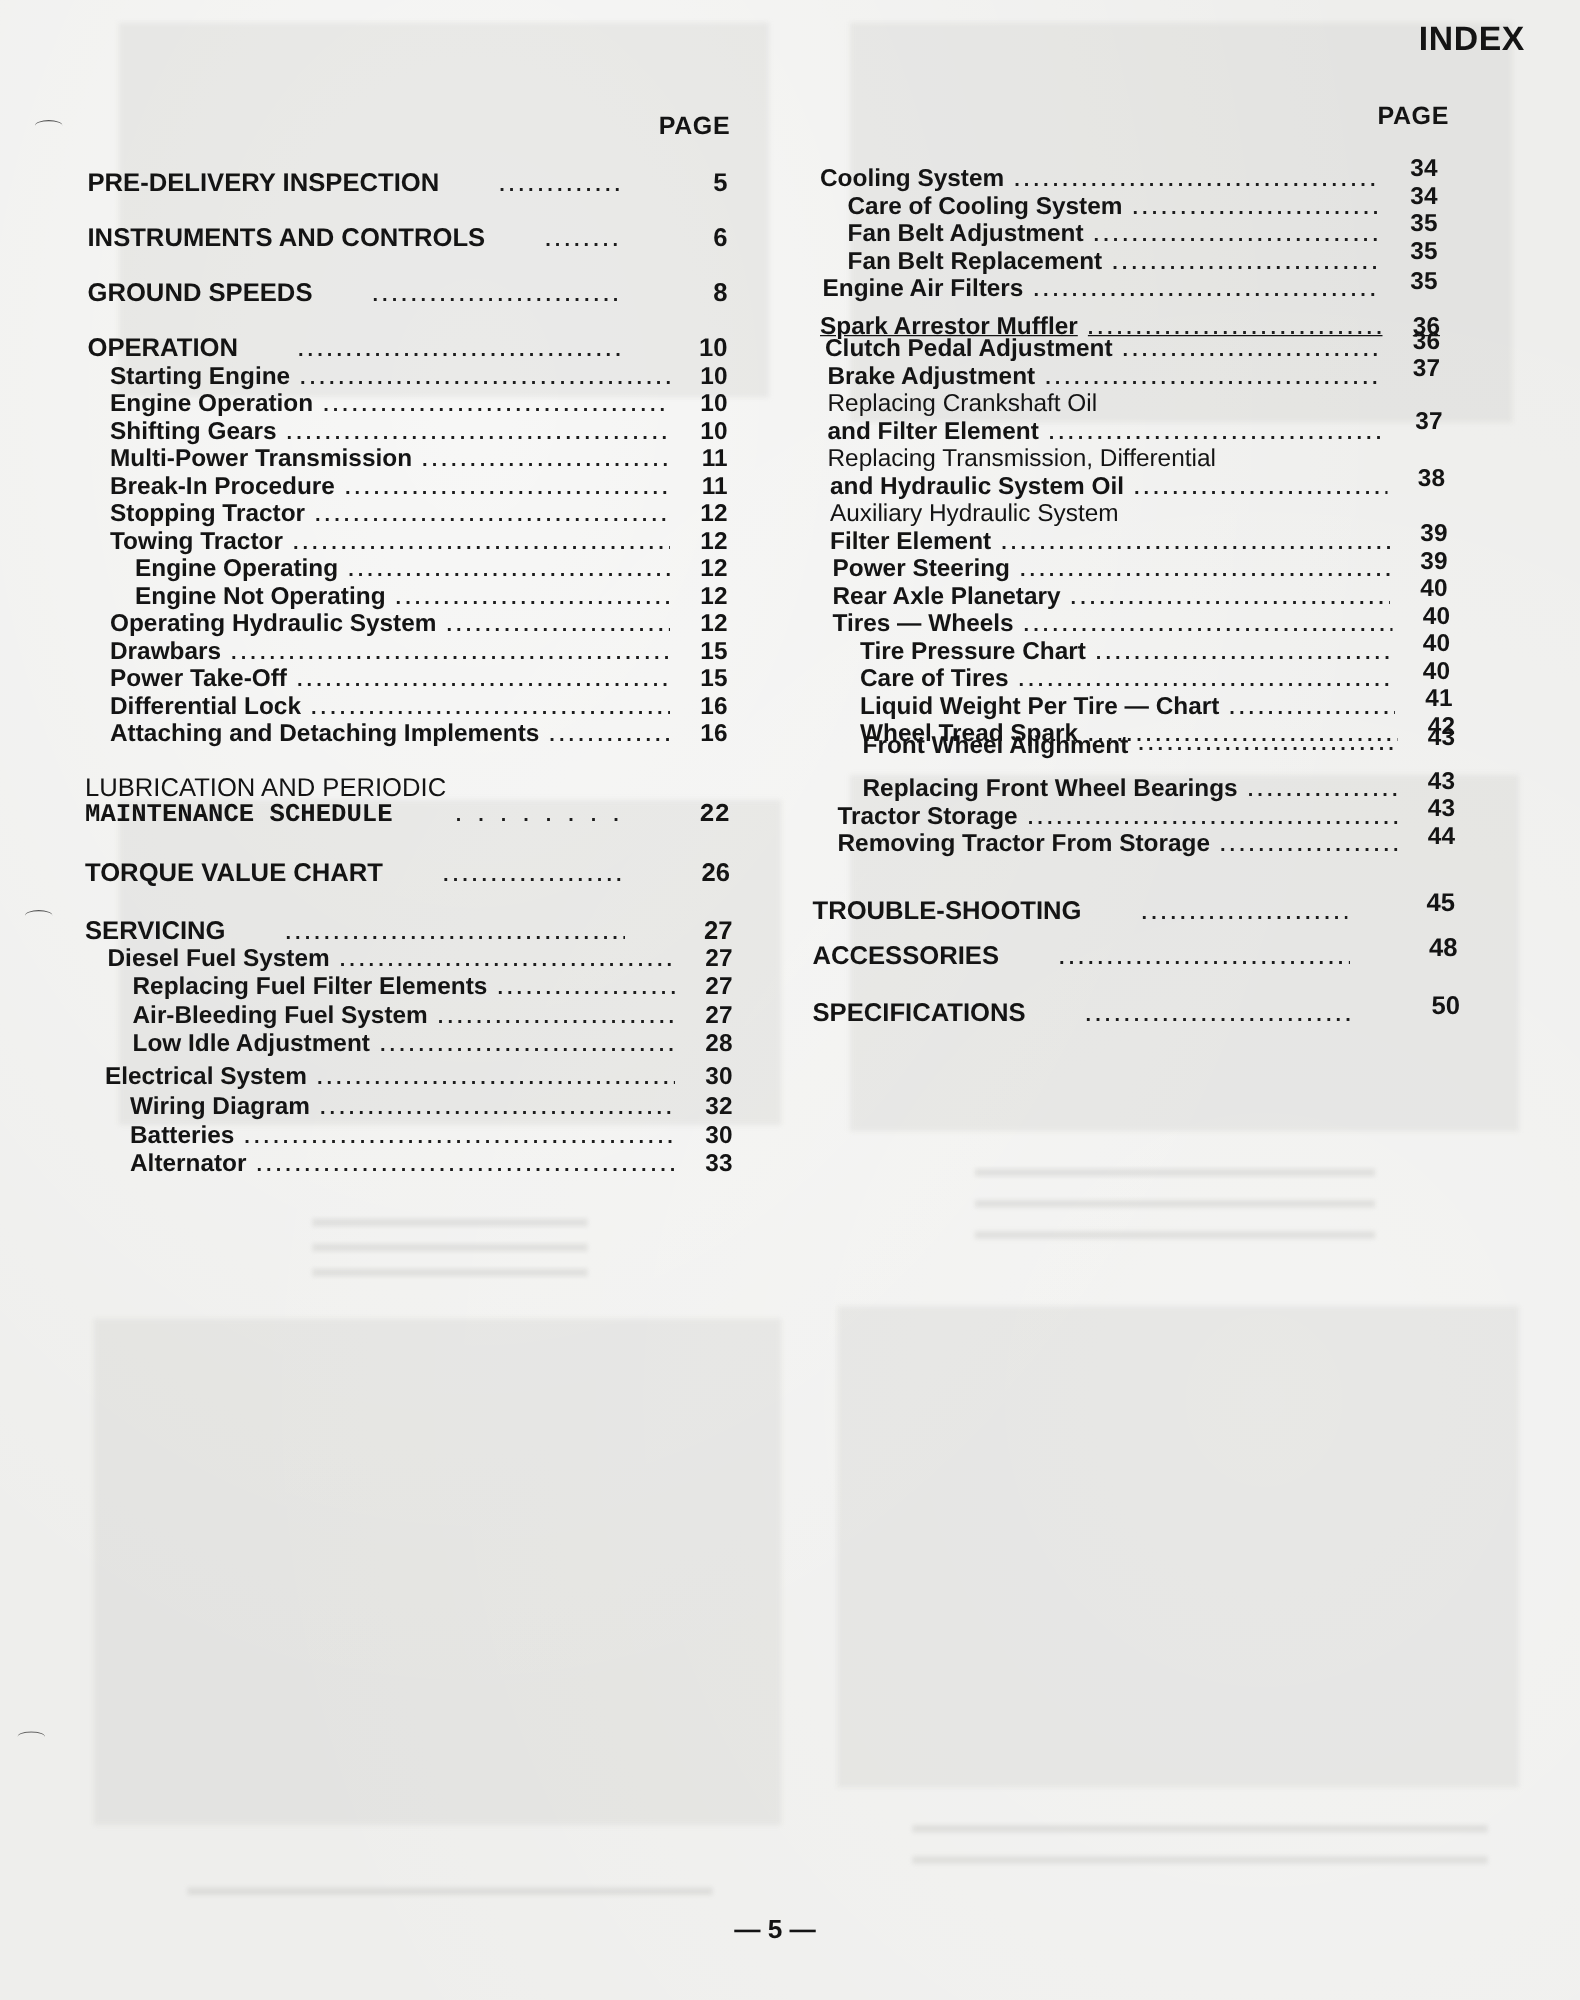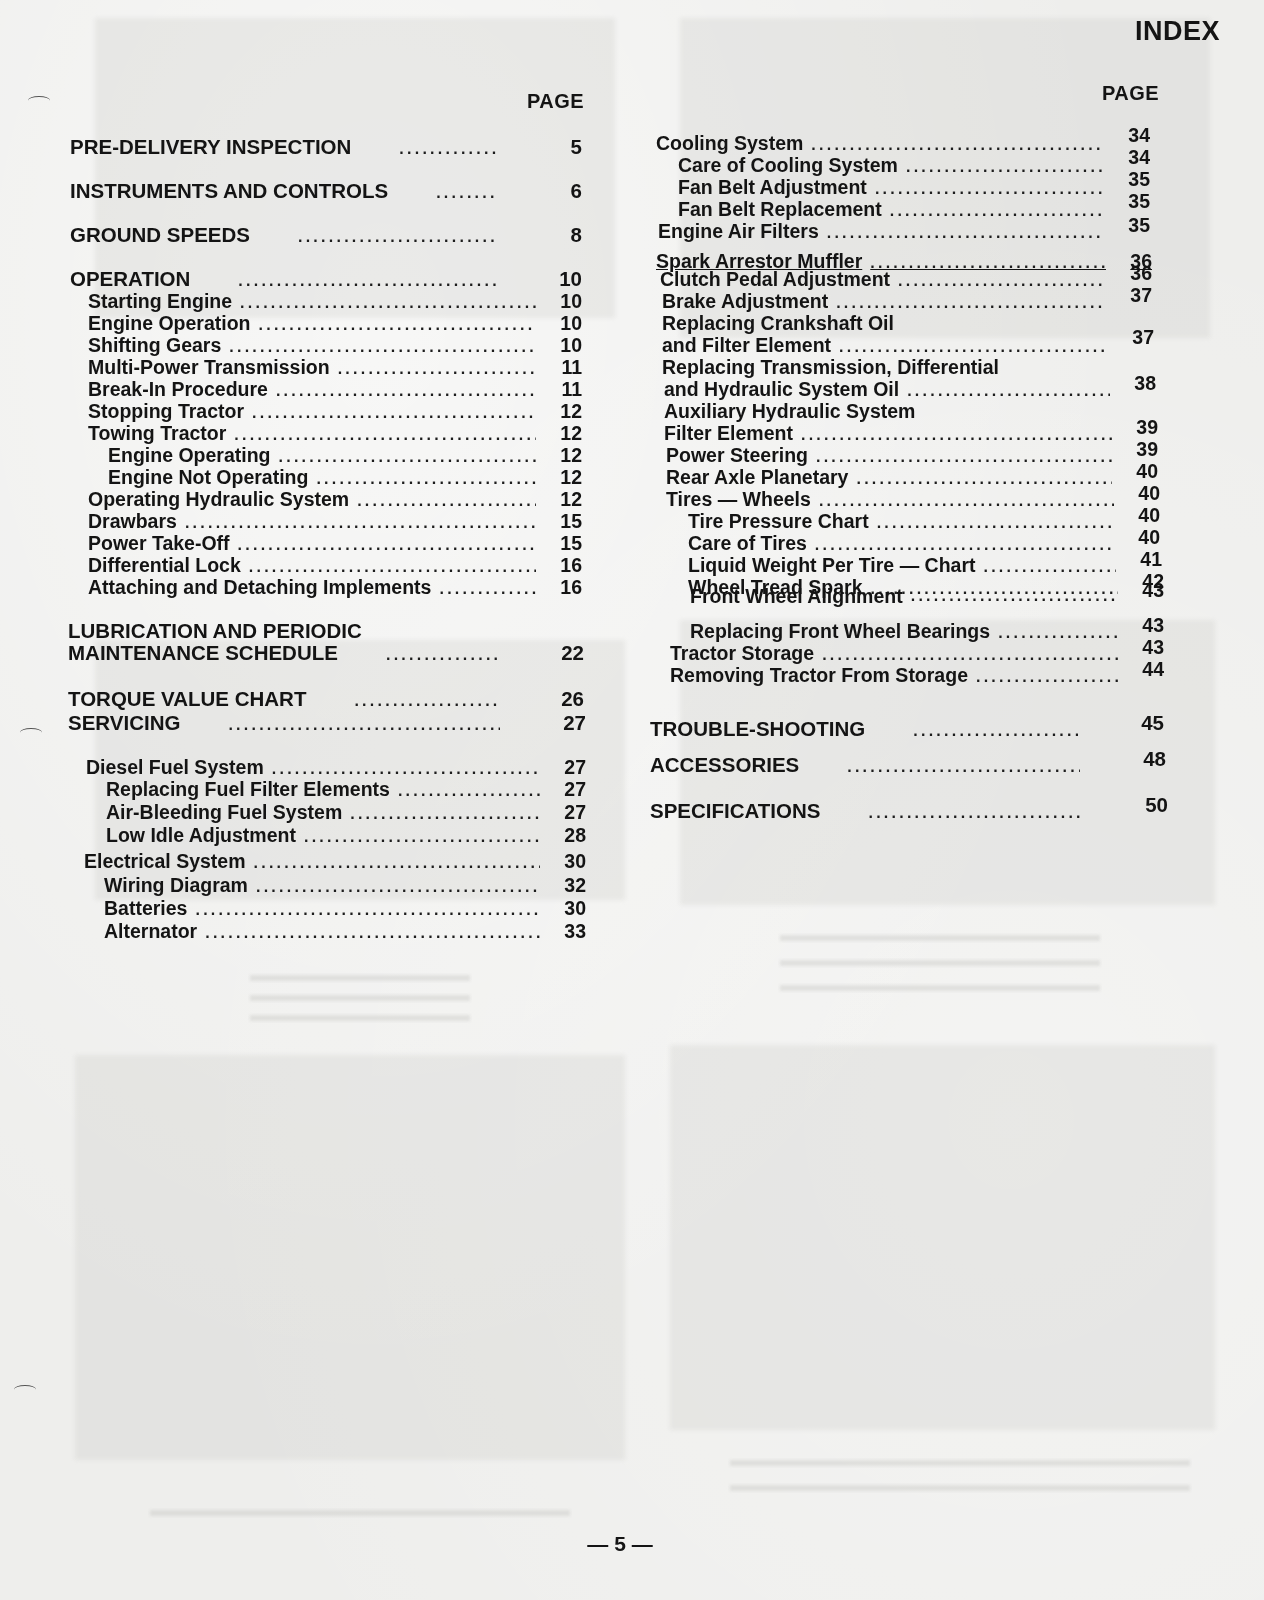--- a/index.html
+++ b/index.html
@@ -48,21 +48,21 @@
   }
   .row .leader::before {
     content: ". . . . . . . . . . . . . . . . . . . . . . . . . . . . . . . . . . . . . . . . . . . . . . . . . . . . . . . . . . . .";
     letter-spacing: -1.6px; word-spacing: 2px;
   }
   .row .pg {
     flex: 0 0 40px; text-align: right; padding-left: 6px;
   }
   .row.major { font-size: 20.5px; gap: 40px; }
   .cont {
-    position: absolute; font-weight: 700; font-size: 19.5px; line-height: 22px; white-space: nowrap;
+    position: absolute; font-weight: 400; font-size: 19.5px; line-height: 22px; white-space: nowrap;
   }
   .cont.major { font-size: 20.5px; }
   .footer {
     position: absolute; left: 0; width: 1240px; top: 1532px; text-align: center;
     font-weight: 700; font-size: 21px;
   }
   .mark {
     position: absolute; border-top: 1.5px solid #555; border-radius: 50% 50% 0 0;
     width: 22px; height: 8px;
   }
@@ -182,31 +182,31 @@
       <span class="leader"></span>
       <span class="pg">16</span>
   </div>
   <div class="row" style="left:88px;top:576px;width:494px;">
     <span class="label">Attaching and Detaching Implements</span>
       <span class="leader"></span>
       <span class="pg">16</span>
   </div>
 
   <div class="cont major" style="left:68px;top:620px;">LUBRICATION AND PERIODIC</div>
-  <div class="row major" style="left:68px;top:642px;width:516px;">
+  <div class="row major" style="left:68px;top:642px;width:516px;font-family:Liberation Mono, monospace;">
     <span class="label">MAINTENANCE SCHEDULE</span>
       <span class="leader"></span>
       <span class="pg">22</span>
   </div>
   <div class="row major" style="left:68px;top:688px;width:516px;">
     <span class="label">TORQUE VALUE CHART</span>
       <span class="leader"></span>
       <span class="pg">26</span>
   </div>
-  <div class="row major" style="left:68px;top:712px;width:518px;">
+  <div class="row major" style="left:68px;top:734px;width:518px;">
     <span class="label">SERVICING</span>
       <span class="leader"></span>
       <span class="pg">27</span>
   </div>
   <div class="row" style="left:86px;top:756px;width:500px;">
     <span class="label">Diesel Fuel System</span>
       <span class="leader"></span>
       <span class="pg">27</span>
   </div>
   <div class="row" style="left:106px;top:778px;width:480px;">

